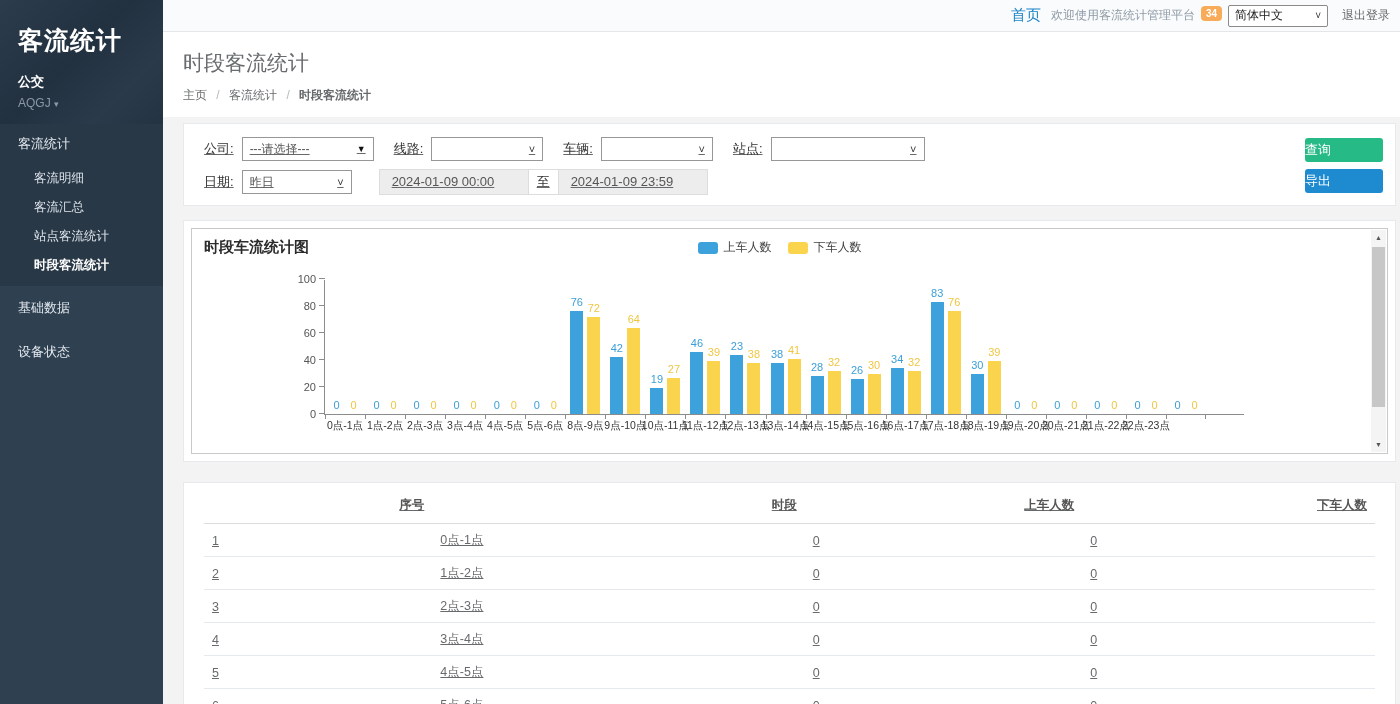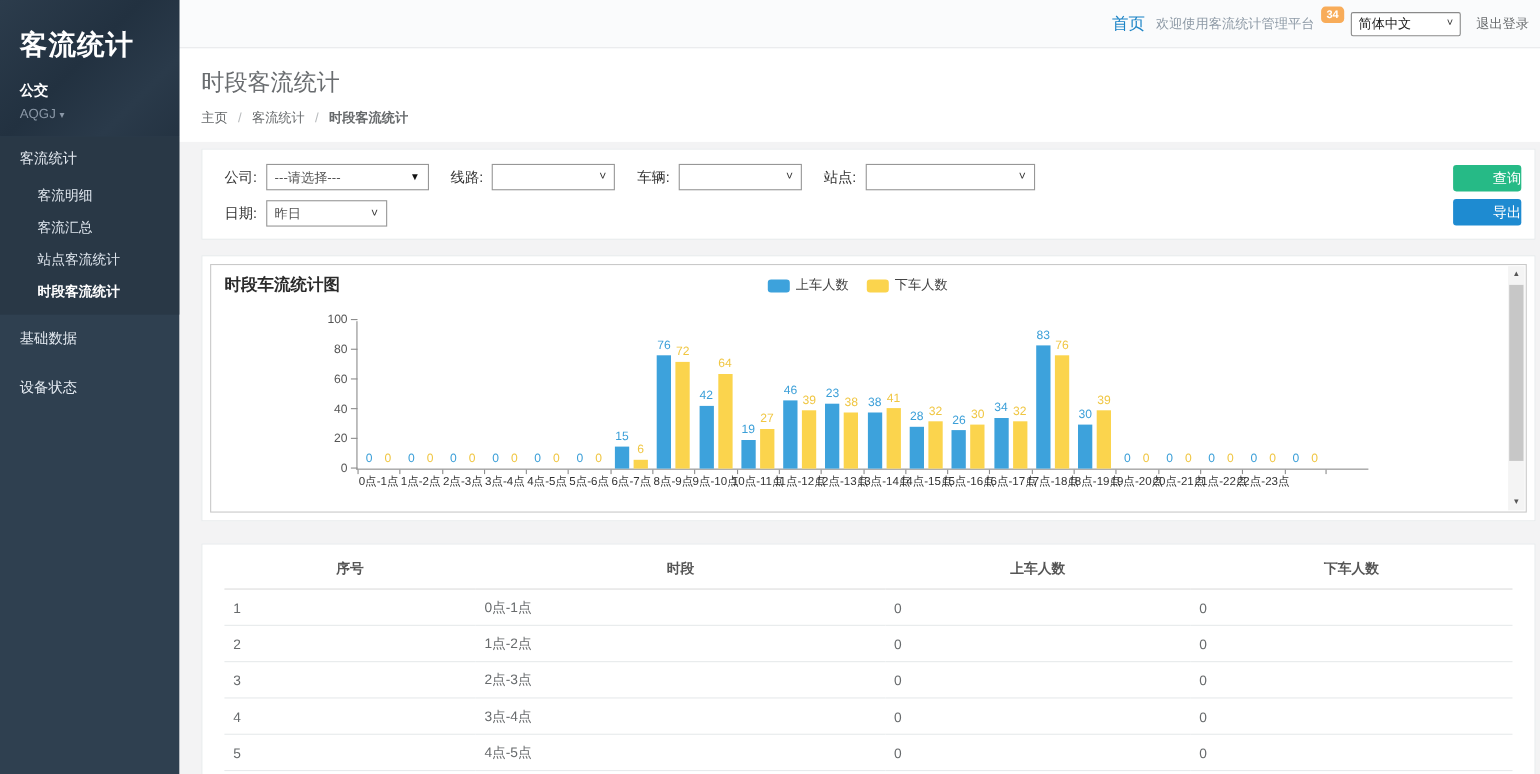--- a/index.html
+++ b/index.html
@@ -17,60 +17,60 @@
   .menu-group.expanded { background:#293846; }
   .menu-parent { padding:11px 18px; font-size:13px; color:#e4eaf1; cursor:pointer; }
   .menu-child { padding:6px 10px 6px 34px; font-size:12.5px; color:#dfe6ee; cursor:pointer; }
   .menu-child.active { color:#ffffff; font-weight:bold; }
   .menu-group { padding-bottom:6px; }
   .menu-group.plain { padding:0; }
   .menu-group.plain .menu-parent { padding:13px 18px; }
 
   
   .main { position:absolute; left:163px; top:0; right:0; bottom:0; }
-  .topbar { height:44px; background:#fafbfc; border-bottom:1px solid #e4e6e8;
+  .topbar { height:32px; background:#fafbfc; border-bottom:1px solid #e4e6e8;
     display:flex; align-items:center; justify-content:flex-end; padding-right:10px; }
   .topbar-home { color:#1c84c6; font-size:15px; margin-right:10px; cursor:pointer; }
   .topbar-welcome { color:#8e9aa6; font-size:12px; margin-right:6px; }
   .topbar-badge { background:#f8ac59; color:#fff; font-size:10px; font-weight:bold;
     border-radius:4px; padding:2px 5px; align-self:flex-start; margin:6px 6px 0 0; }
   .lang-select { width:100px; height:22px; border:1px solid #8a8a8a; border-radius:2px; background:#fff;
     display:flex; align-items:center; justify-content:space-between; padding:0 6px; font-size:12px; color:#222;
     margin-right:14px; cursor:pointer; }
   .lang-select .chev { font-size:10px; color:#333; }
   .topbar-logout { font-size:12px; color:#676a6c; cursor:pointer; }
 
   .page-heading { background:#fff; padding:17px 0 13px 20px; }
   .page-title { font-size:21px; font-weight:400; color:#696c6f; }
   .breadcrumb { margin-top:10px; font-size:12px; color:#676a6c; }
   .breadcrumb .sep { color:#b7babc; margin:0 6px; }
   .breadcrumb .last { font-weight:bold; }
   .breadcrumb .link { cursor:pointer; }
 
   .content { padding:6px 4px 0 20px; }
-  .panel { background:#fff; border:1px solid #e7eaec; }
+  .panel { background:#fff; border:1px solid #e7eaec;text-decoration:underline; }
 
   
   .filter-panel { position:relative; padding:12px 100px 10px 20px; }
   .f-row { display:flex; align-items:center; height:26px; font-size:13px; color:#333; }
   .f-row + .f-row { margin-top:7px; }
   .f-label { margin-right:8px; }
   .fake-select { border:1px solid #979797; background:#fff; height:24px; display:inline-flex;
     align-items:center; justify-content:space-between; padding:0 7px; font-size:12px; color:#555;
     margin-right:20px; cursor:pointer; }
   .fake-select .tri { font-size:9px; color:#111; }
   .fake-select .chev { font-size:11px; color:#333; }
-  .w-company { width:148px; } .w-line { width:112px; } .w-vehicle { width:112px; }
+  .w-company { width:132px; } .w-line { width:112px; } .w-vehicle { width:112px; }
   .w-station { width:154px; margin-right:0; } .w-date { width:110px; }
   .date-group { display:flex; align-items:center; }
   .date-input { background:#ededed; border:1px solid #ddd; height:26px; line-height:24px;
     padding:0 12px; font-size:13px; color:#555; width:150px; }
   .date-to { background:#fff; border-top:1px solid #ddd; border-bottom:1px solid #ddd;
     height:26px; line-height:24px; padding:0 8px; font-size:13px; color:#333; }
-  .btn { position:absolute; right:12px; width:62px; height:24px; line-height:24px; text-align:right;
+  .btn { position:absolute; right:12px; width:78px; height:24px; line-height:24px; text-align:left;
     border-radius:3px; color:#fff; font-size:13px; cursor:pointer; }
   .btn-query { top:14px; background:#26ba86; }
   .btn-export { top:45px; background:#1e8bd1; }
 
   
   .chart-panel { margin-top:14px; padding:7px; height:242px; }
   .chart-box { position:relative; border:1px solid #c9c9c9; height:226px; background:#fff; overflow:hidden; }
   .chart-title { position:absolute; left:12px; top:9px; font-size:15px; font-weight:bold; color:#2b2b2b; }
   .legend { position:absolute; top:10px; left:0; right:20px; display:flex; justify-content:center; gap:16px; }
   .legend-item { display:flex; align-items:center; gap:6px; font-size:12px; color:#444; }
@@ -89,21 +89,21 @@
   .y-tick { position:absolute; left:-6px; width:6px; height:1px; background:#8c8c8c; }
   .y-lab { position:absolute; right:calc(100% + 9px); font-size:11px; color:#555; transform:translateY(50%); }
   .vscroll { position:absolute; right:1px; top:1px; bottom:1px; width:15px; background:#f4f4f4; }
   .vscroll .arr { height:15px; text-align:center; font-size:7px; color:#555; line-height:15px; }
   .vscroll .arr.down { position:absolute; bottom:0; left:0; right:0; }
   .vscroll .thumb { position:absolute; top:17px; left:1px; right:1px; height:calc(100% - 62px); background:#c7c7c7; }
 
   
   .table-panel { margin-top:20px; padding:4px 20px 0; min-height:230px; }
   table { width:100%; border-collapse:collapse; font-size:12.5px; color:#676a6c; }
-  th { text-align:center; font-weight:bold; color:#555; padding:10px 8px 9px; border-bottom:1px solid #dcdcdc; }
+  th { text-align:right; font-weight:bold; color:#555; padding:10px 8px 9px; border-bottom:1px solid #dcdcdc; }
   td { padding:8px 8px 7px; border-bottom:1px solid #e7eaec; }
 </style>
 </head>
 <body>
 
 <div class="sidebar">
   <div class="side-head">
     <div class="side-logo">客流统计</div>
     <div class="side-org">公交</div>
     <div class="side-user"><span>AQGJ</span> <span class="caret">▾</span></div>
@@ -172,20 +172,25 @@
           <span></span>
             <span class="chev">˅</span>
         </span>
       </div>
       <div class="f-row">
         <span class="f-label">日期:</span>
         <span class="fake-select w-date">
           <span>昨日</span>
             <span class="chev">˅</span>
         </span>
+        <span class="date-group" style="margin-left:7px;">
+          <span class="date-input">2024-01-09 00:00</span>
+          <span class="date-to">至</span>
+          <span class="date-input">2024-01-09 23:59</span>
+        </span>
       </div>
       <div class="btn btn-query">查询</div>
       <div class="btn btn-export">导出</div>
     </div>
 
     <div class="panel chart-panel">
       <div class="chart-box">
         <div class="chart-title">时段车流统计图</div>
         <div class="legend">
           <span class="legend-item">
@@ -257,31 +262,20 @@
               <div class="bar-group">
                 <div class="bar-col">
                   <div class="bar-val" style="color: rgb(59, 159, 216);">0</div>
                   <div class="bar-rect" style="height: 0px; background: rgb(61, 162, 220);"></div>
                 </div>
                 <div class="bar-col">
                   <div class="bar-val" style="color: rgb(240, 198, 66);">0</div>
                   <div class="bar-rect" style="height: 0px; background: rgb(251, 212, 77);"></div>
                 </div>
                 <div class="x-label">5点-6点</div>
-              </div>
-              <div class="bar-group">
-                <div class="bar-col">
-                  <div class="bar-val" style="color: rgb(59, 159, 216);">15</div>
-                  <div class="bar-rect" style="height: 20.25px; background: rgb(61, 162, 220);"></div>
-                </div>
-                <div class="bar-col">
-                  <div class="bar-val" style="color: rgb(240, 198, 66);">6</div>
-                  <div class="bar-rect" style="height: 8.1px; background: rgb(251, 212, 77);"></div>
-                </div>
-                <div class="x-label">6点-7点</div>
               </div>
               <div class="bar-group">
                 <div class="bar-col">
                   <div class="bar-val" style="color: rgb(59, 159, 216);">76</div>
                   <div class="bar-rect" style="height: 102.6px; background: rgb(61, 162, 220);"></div>
                 </div>
                 <div class="bar-col">
                   <div class="bar-val" style="color: rgb(240, 198, 66);">72</div>
                   <div class="bar-rect" style="height: 97.2px; background: rgb(251, 212, 77);"></div>
                 </div>

